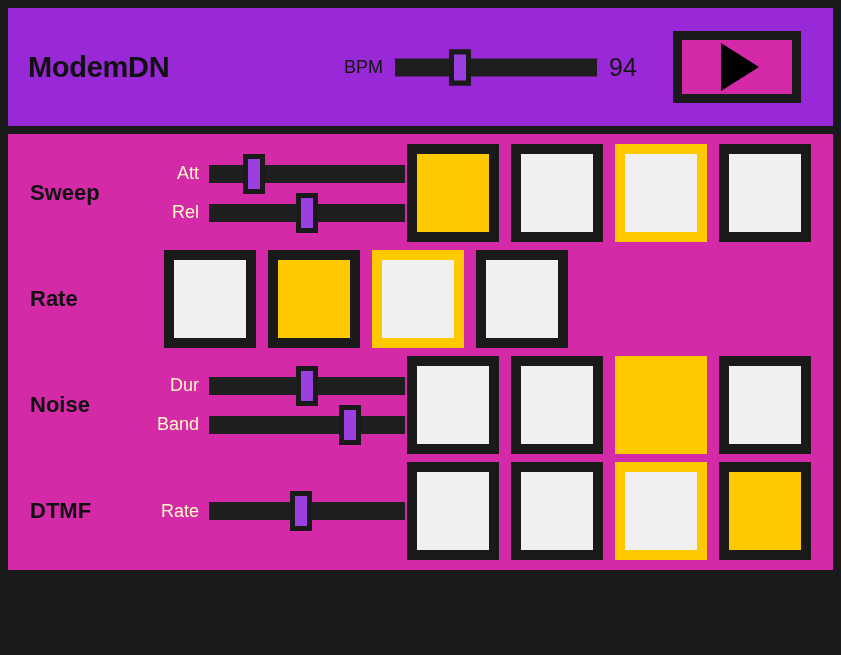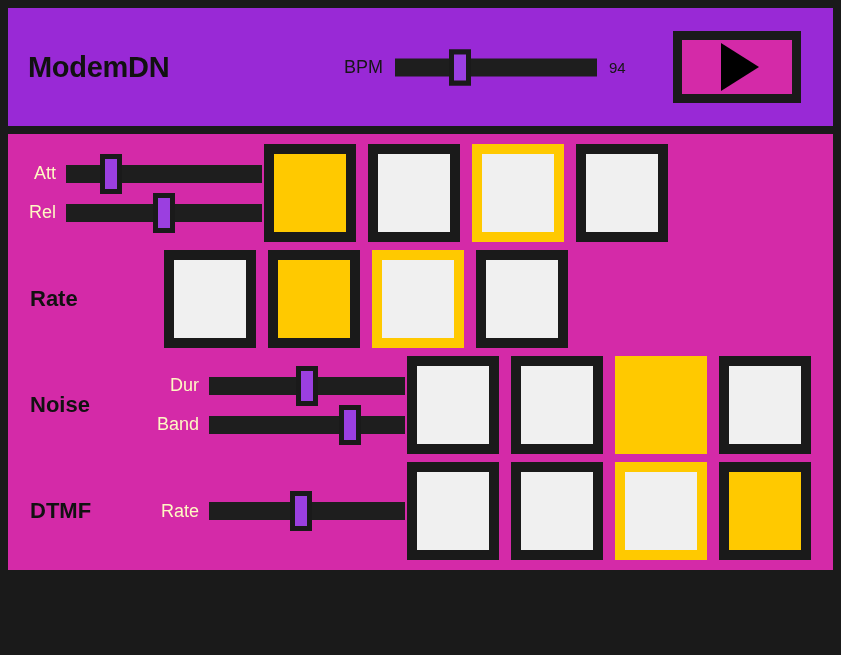--- a/index.html
+++ b/index.html
@@ -60,21 +60,21 @@
     gap: 12px;
   }
 
   .bpm-label {
     font-size: 18px;
     color: #161616;
     white-space: nowrap;
   }
 
   .bpm-value {
-    font-size: 15px;
+    font-size: 25px;
     color: #161616;
     white-space: nowrap;
     min-width: 26px;
   }
 
   
   .slider {
     position: relative;
     height: 18px;
     background: #1e1e1e;
@@ -232,20 +232,21 @@
     </div>
 
     <div class="play-button">
       <div class="play-triangle"></div>
     </div>
 
   </div>
 
   <div class="sequencer">
       <div class="track-row">
+        <div class="track-name">Sweep</div>
         <div class="track-controls">
           <div class="control-line">
             <span class="control-label">Att</span>
             <div class="slider">
               <div class="slider-thumb" style="left: 23%;"></div>
             </div>
           </div>
           <div class="control-line">
             <span class="control-label">Rel</span>
             <div class="slider">

